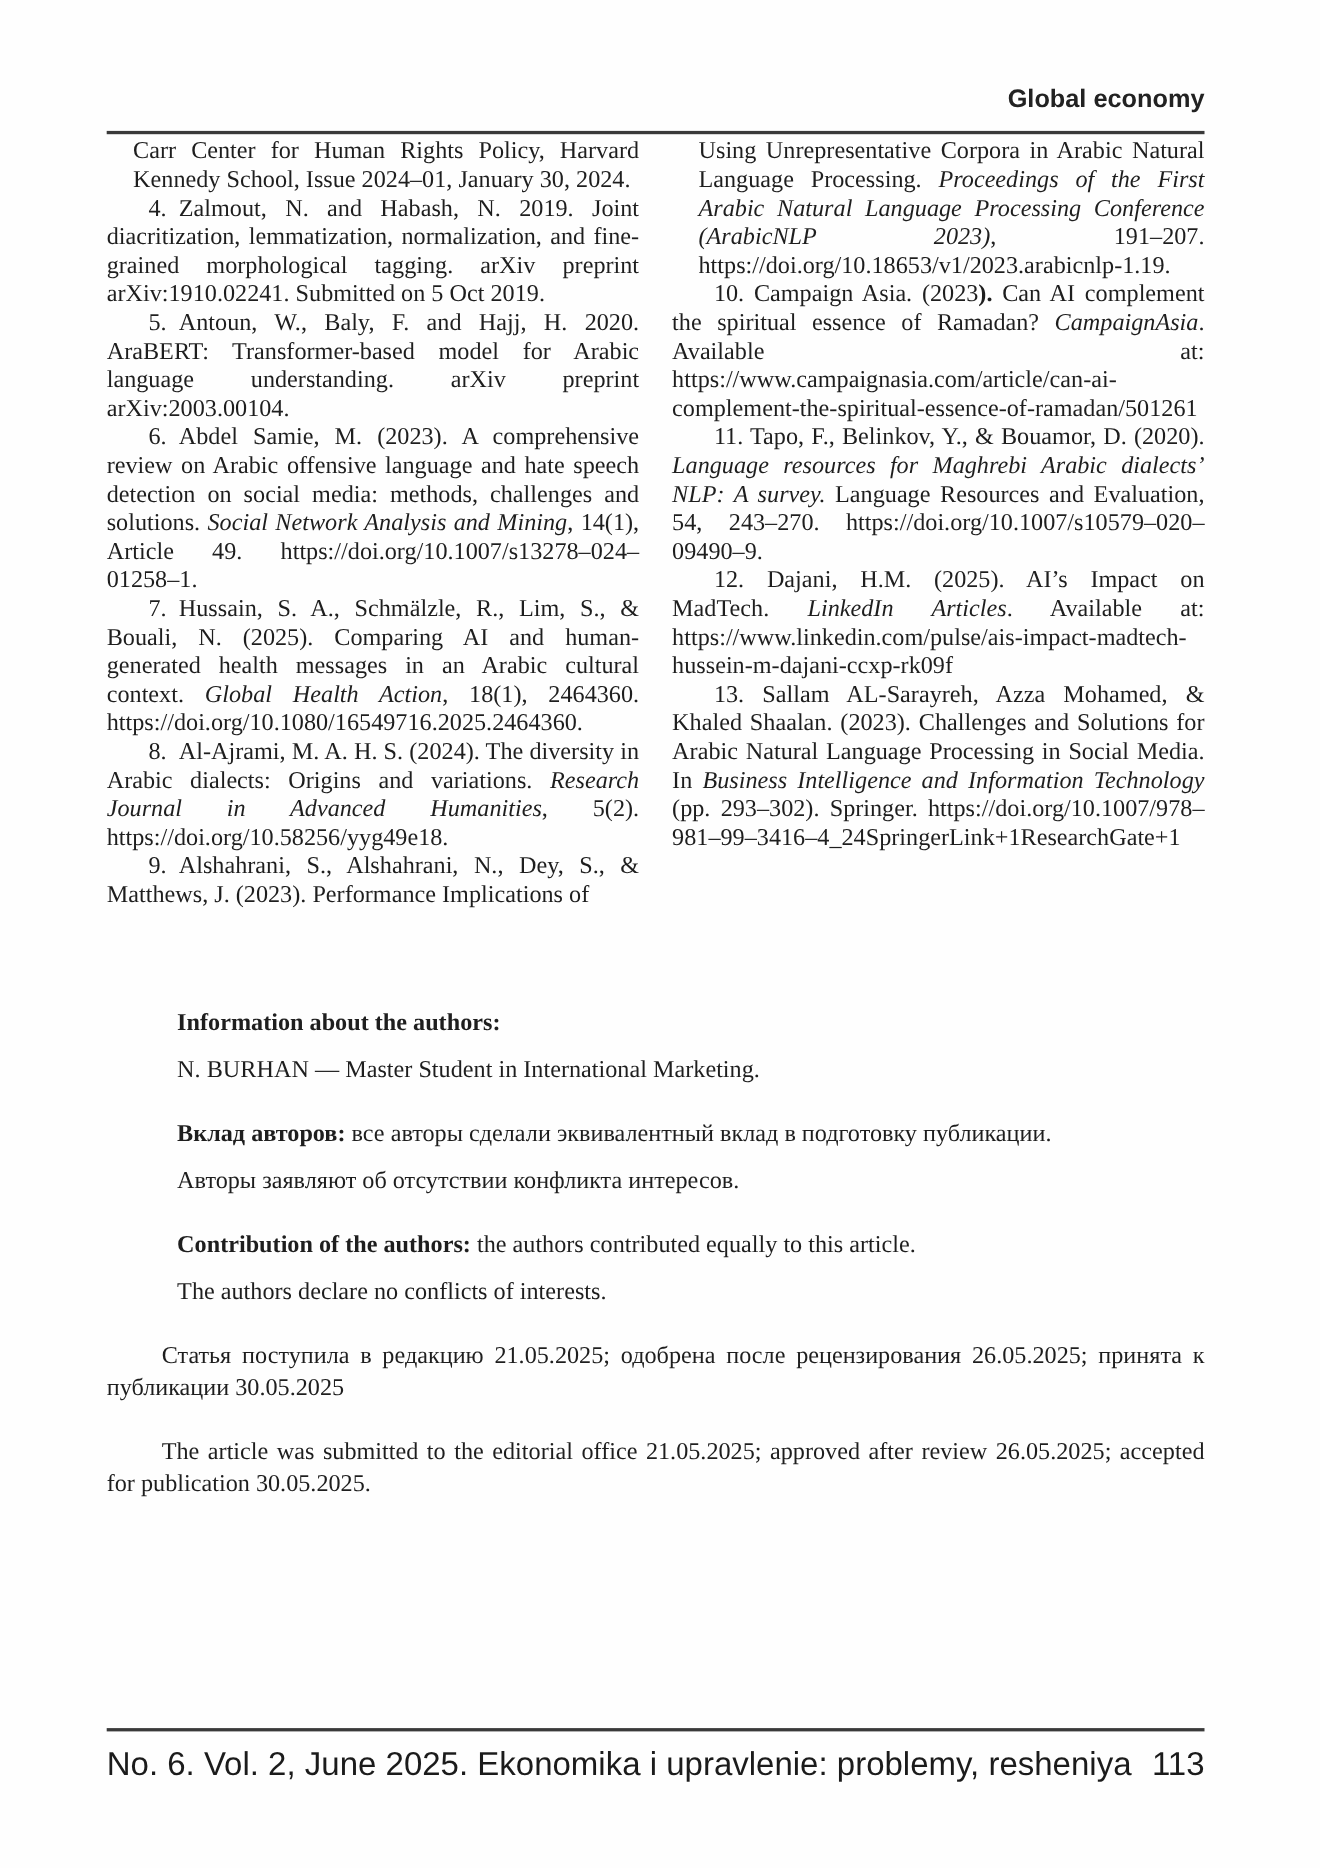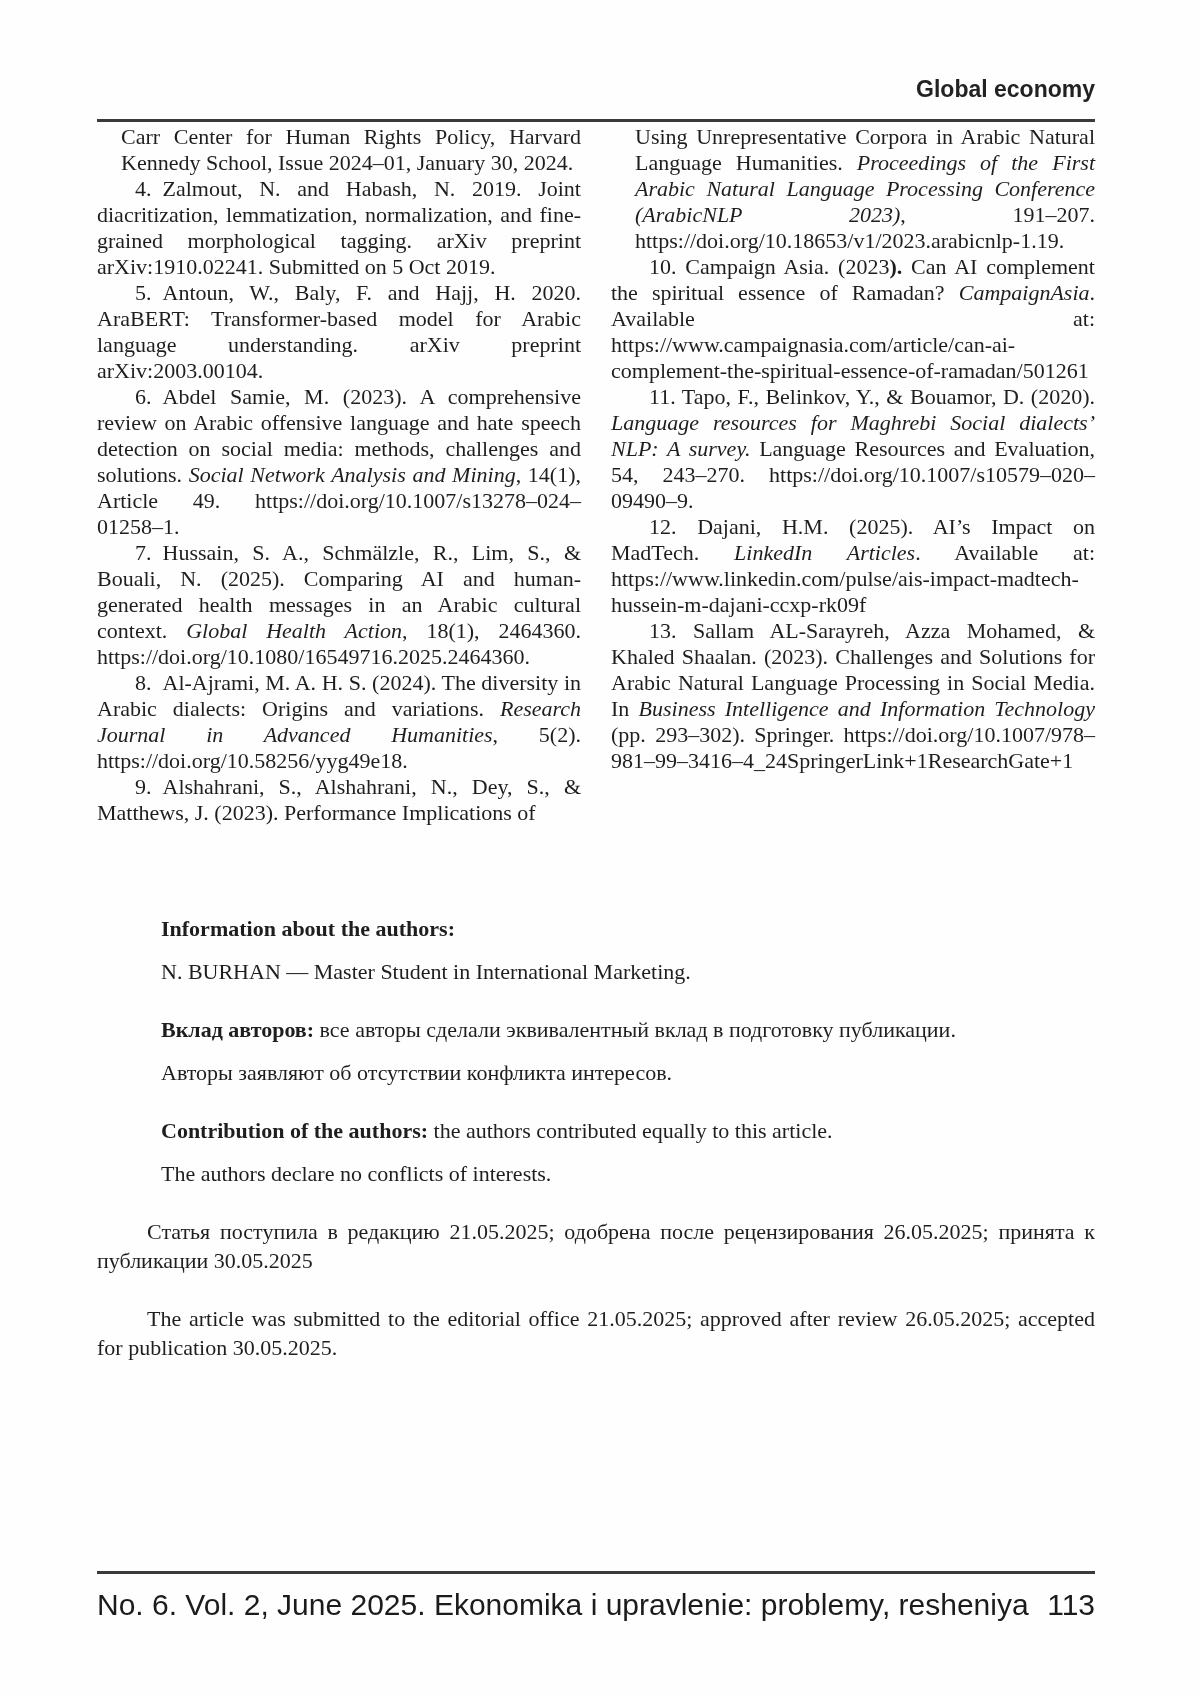--- a/index.html
+++ b/index.html
@@ -81,23 +81,23 @@
     <div class="refcol">
       <p class="ref cont"><span>Carr Center for Human Rights Policy, Harvard Kennedy School, Issue 2024–01, January 30, 2024.</span></p>
       <p class="ref"><span>4. Zalmout, N. and Habash, N. 2019. Joint diacritization, lemmatization, normalization, and fine-grained morphological tagging. arXiv preprint arXiv:1910.02241. Submitted on 5 Oct 2019.</span></p>
       <p class="ref"><span>5. Antoun, W., Baly, F. and Hajj, H. 2020. AraBERT: Transformer-based model for Arabic language understanding. arXiv preprint arXiv:2003.00104.</span></p>
       <p class="ref"><span>6. Abdel Samie, M. (2023). A comprehensive review on Arabic offensive language and hate speech detection on social media: methods, challenges and solutions. </span><span class="it">Social Network Analysis and Mining</span><span>, 14(1), Article 49. https://doi.org/10.1007/s13278–024–01258–1.</span></p>
       <p class="ref"><span>7. Hussain, S. A., Schmälzle, R., Lim, S., &amp; Bouali, N. (2025). Comparing AI and human-generated health messages in an Arabic cultural context. </span><span class="it">Global Health Action</span><span>, 18(1), 2464360. https://doi.org/10.1080/16549716.2025.2464360.</span></p>
       <p class="ref"><span>8. Al-Ajrami, M. A. H. S. (2024). The diversity in Arabic dialects: Origins and variations. </span><span class="it">Research Journal in Advanced Humanities</span><span>, 5(2). https://doi.org/10.58256/yyg49e18.</span></p>
       <p class="ref"><span>9. Alshahrani, S., Alshahrani, N., Dey, S., &amp; Matthews, J. (2023). Performance Implications of</span></p>
     </div>
     <div class="refcol">
-      <p class="ref cont"><span>Using Unrepresentative Corpora in Arabic Natural Language Humanities. </span><span class="it">Proceedings of the First Arabic Natural Language Processing Conference (ArabicNLP 2023)</span><span>, 191–207. https://doi.org/10.18653/v1/2023.arabicnlp-1.19.</span></p>
+      <p class="ref cont"><span>Using Unrepresentative Corpora in Arabic Natural Language Processing. </span><span class="it">Proceedings of the First Arabic Natural Language Processing Conference (ArabicNLP 2023)</span><span>, 191–207. https://doi.org/10.18653/v1/2023.arabicnlp-1.19.</span></p>
       <p class="ref"><span>10. Campaign Asia. (2023</span><span class="bd">).</span><span> Can AI complement the spiritual essence of Ramadan? </span><span class="it">CampaignAsia</span><span>. Available at: https://www.campaignasia.com/article/can-ai-complement-the-spiritual-essence-of-ramadan/501261</span></p>
-      <p class="ref"><span>11. Tapo, F., Belinkov, Y., &amp; Bouamor, D. (2020). </span><span class="it">Language resources for Maghrebi Social dialects’ NLP: A survey.</span><span> Language Resources and Evaluation, 54, 243–270. https://doi.org/10.1007/s10579–020–09490–9.</span></p>
+      <p class="ref"><span>11. Tapo, F., Belinkov, Y., &amp; Bouamor, D. (2020). </span><span class="it">Language resources for Maghrebi Arabic dialects’ NLP: A survey.</span><span> Language Resources and Evaluation, 54, 243–270. https://doi.org/10.1007/s10579–020–09490–9.</span></p>
       <p class="ref"><span>12. Dajani, H.M. (2025). AI’s Impact on MadTech. </span><span class="it">LinkedIn Articles</span><span>. Available at: https://www.linkedin.com/pulse/ais-impact-madtech-hussein-m-dajani-ccxp-rk09f</span></p>
       <p class="ref"><span>13. Sallam AL-Sarayreh, Azza Mohamed, &amp; Khaled Shaalan. (2023). Challenges and Solutions for Arabic Natural Language Processing in Social Media. In </span><span class="it">Business Intelligence and Information Technology</span><span> (pp. 293–302). Springer. https://doi.org/10.1007/978–981–99–3416–4_24SpringerLink+1ResearchGate+1</span></p>
     </div>
   </div>
 
   <div class="back-matter">
     <div class="block">
       <p><b class="bd">Information about the authors:</b></p>
       <p>N. BURHAN — Master Student in International Marketing.</p>
     </div>

